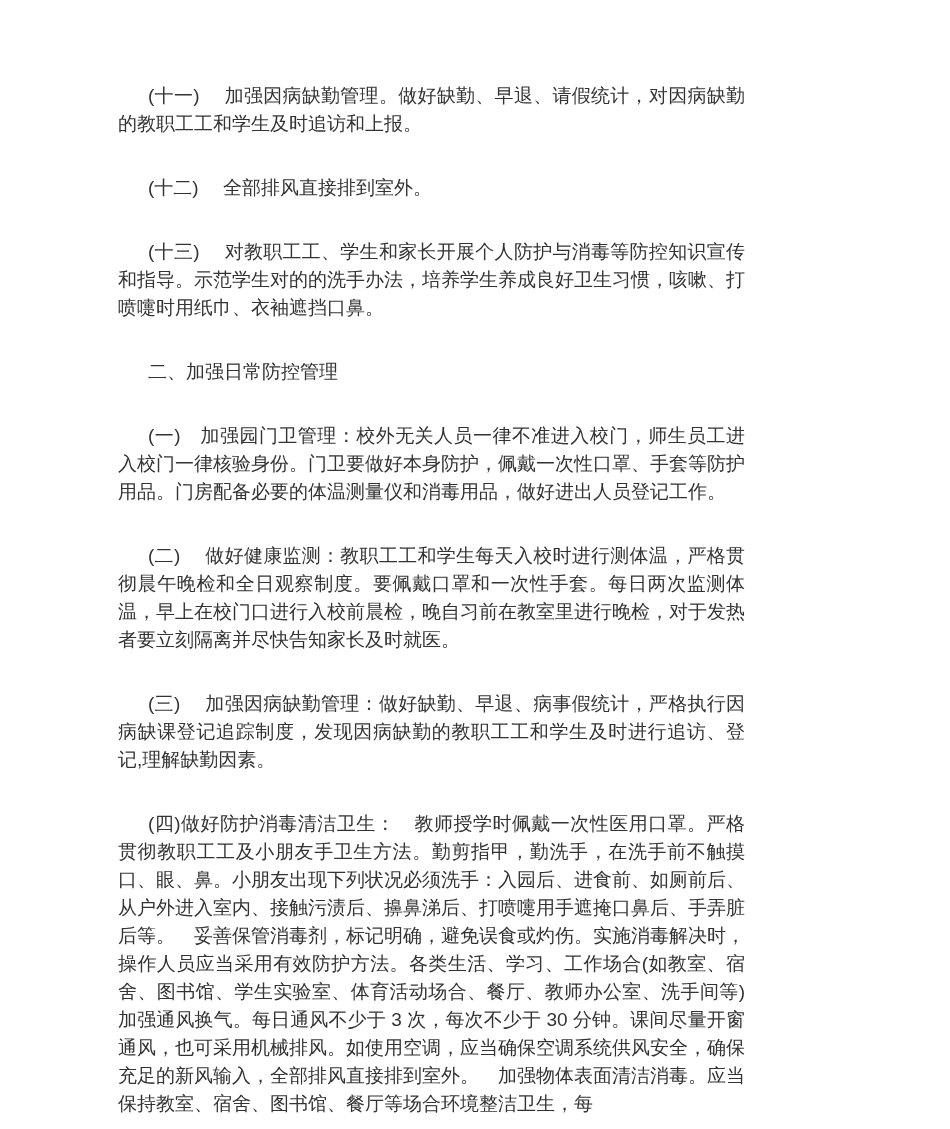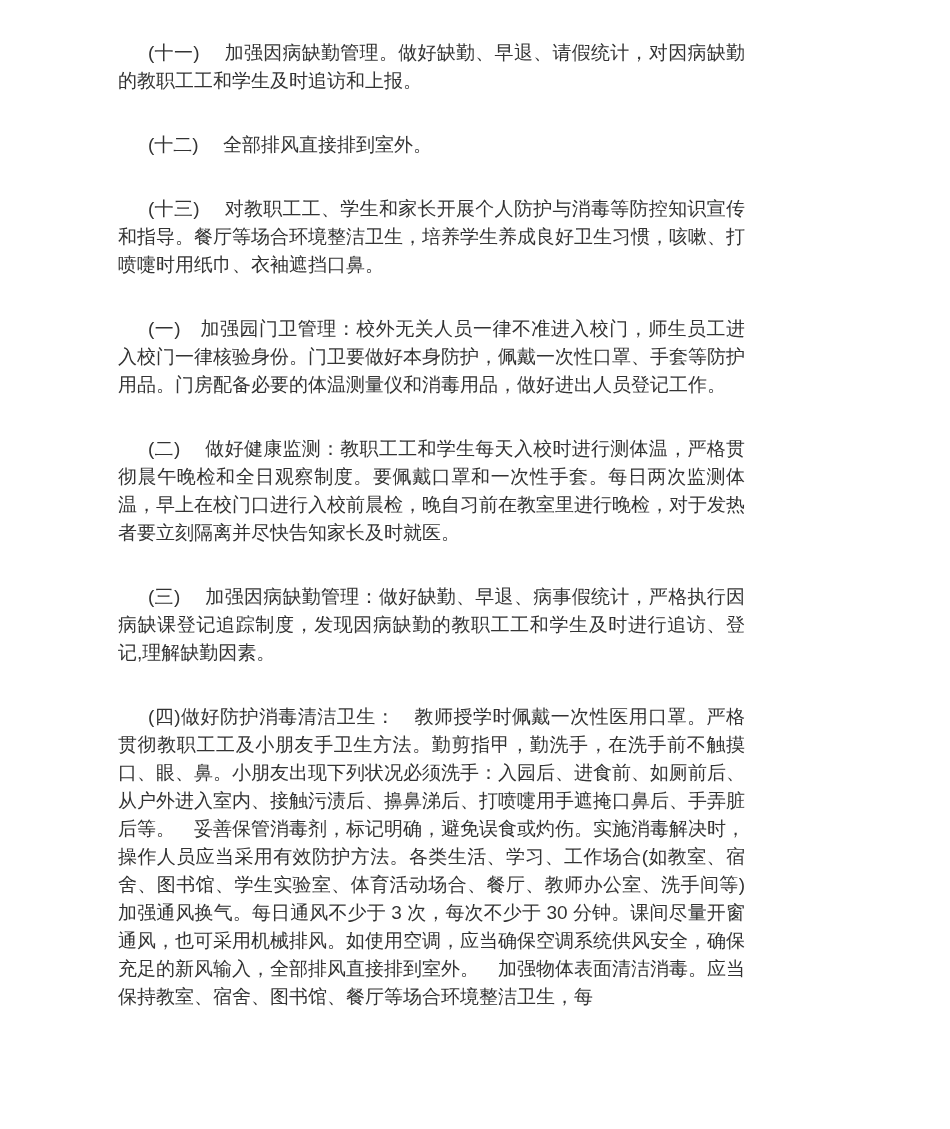--- a/index.html
+++ b/index.html
@@ -9,39 +9,40 @@
   body {
     width: 950px;
     height: 1129px;
     background: var(--page-bg, #ffffff);
     overflow: hidden;
   }
   .page {
     box-sizing: border-box;
     width: 863px;
     height: 1129px;
-    padding: 39px 118px 0 118px;
+    padding: 82px 118px 0 118px;
     background: var(--page-bg, #ffffff);
   }
   .para {
     font-family: "Liberation Sans", "DejaVu Sans", sans-serif;
     font-size: 19px;
     line-height: 28px;
     color: var(--text-color, #333333);
     text-align: justify;
     text-justify: inter-ideograph;
     word-break: break-all;
     margin: 0 0 36px 0;
     text-indent: 30px;
   }
 </style>
 </head>
 <body>
 
 <div class="page">
   <p class="para">(十一)　 加强因病缺勤管理。做好缺勤、早退、请假统计，对因病缺勤的教职工工和学生及时追访和上报。</p>
   <p class="para">(十二)　 全部排风直接排到室外。</p>
-  <p class="para">(十三)　 对教职工工、学生和家长开展个人防护与消毒等防控知识宣传和指导。餐厅等场合环境整洁卫生，培养学生养成良好卫生习惯，咳嗽、打喷嚏时用纸巾、衣袖遮挡口鼻。</p>
+  <p class="para">(十三)　 对教职工工、学生和家长开展个人防护与消毒等防控知识宣传和指导。示范学生对的的洗手办法，培养学生养成良好卫生习惯，咳嗽、打喷嚏时用纸巾、衣袖遮挡口鼻。</p>
+  <p class="para">二、加强日常防控管理</p>
   <p class="para">(一)　加强园门卫管理：校外无关人员一律不准进入校门，师生员工进入校门一律核验身份。门卫要做好本身防护，佩戴一次性口罩、手套等防护用品。门房配备必要的体温测量仪和消毒用品，做好进出人员登记工作。</p>
   <p class="para">(二)　 做好健康监测：教职工工和学生每天入校时进行测体温，严格贯彻晨午晚检和全日观察制度。要佩戴口罩和一次性手套。每日两次监测体温，早上在校门口进行入校前晨检，晚自习前在教室里进行晚检，对于发热者要立刻隔离并尽快告知家长及时就医。</p>
   <p class="para">(三)　 加强因病缺勤管理：做好缺勤、早退、病事假统计，严格执行因病缺课登记追踪制度，发现因病缺勤的教职工工和学生及时进行追访、登记,理解缺勤因素。</p>
   <p class="para">(四)做好防护消毒清洁卫生：　教师授学时佩戴一次性医用口罩。严格贯彻教职工工及小朋友手卫生方法。勤剪指甲，勤洗手，在洗手前不触摸口、眼、鼻。小朋友出现下列状况必须洗手：入园后、进食前、如厕前后、从户外进入室内、接触污渍后、擤鼻涕后、打喷嚏用手遮掩口鼻后、手弄脏后等。　妥善保管消毒剂，标记明确，避免误食或灼伤。实施消毒解决时，操作人员应当采用有效防护方法。各类生活、学习、工作场合(如教室、宿舍、图书馆、学生实验室、体育活动场合、餐厅、教师办公室、洗手间等)加强通风换气。每日通风不少于 3 次，每次不少于 30 分钟。课间尽量开窗通风，也可采用机械排风。如使用空调，应当确保空调系统供风安全，确保充足的新风输入，全部排风直接排到室外。　加强物体表面清洁消毒。应当保持教室、宿舍、图书馆、餐厅等场合环境整洁卫生，每</p>
 </div>
 
 </body></html>

